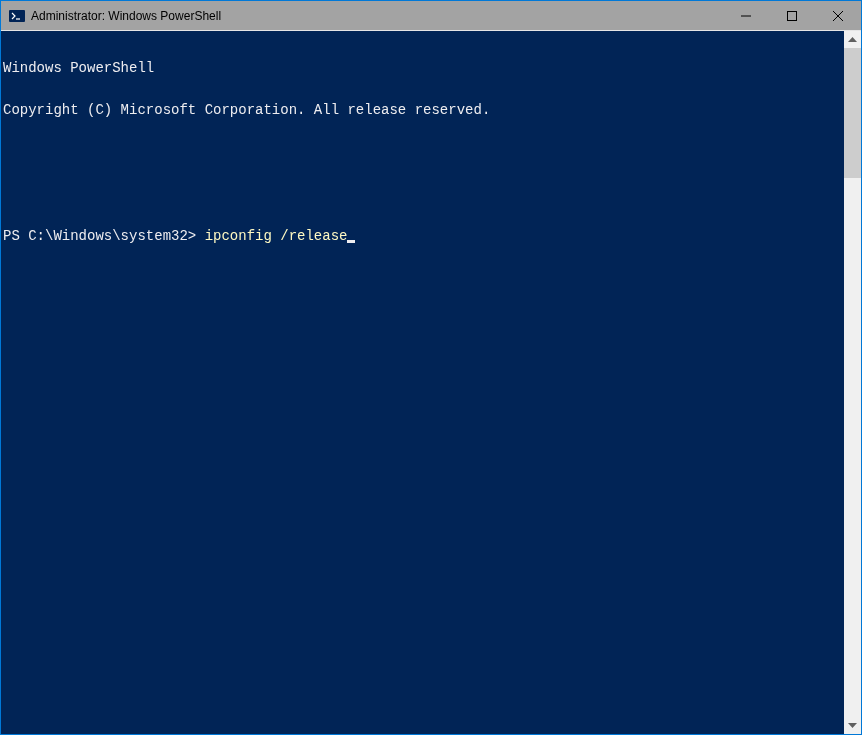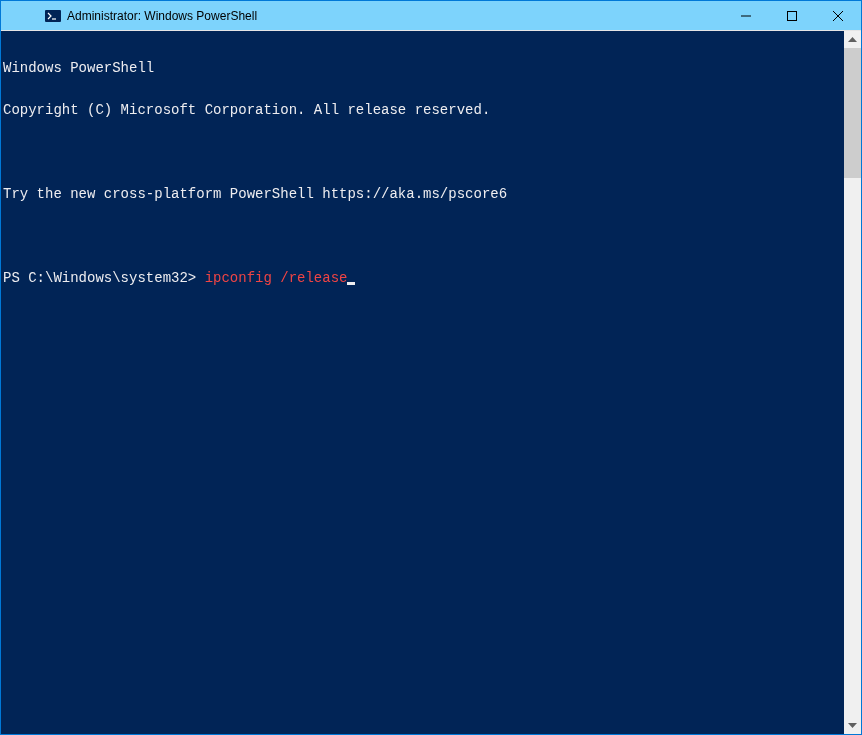--- a/index.html
+++ b/index.html
@@ -17,25 +17,24 @@
     .window {
       width: 862px;
       height: 735px;
       border: 1px solid #0078d7;
       display: flex;
       flex-direction: column;
       background: #ffffff;
     }
     .titlebar {
       height: 30px;
-      background: #7dd3fc;
+      background: #a3a3a3;
       display: flex;
       align-items: center;
       border-bottom: 1px solid #e5e5e5;
-      padding-left: 36px;
     }
     .titlebar-icon {
       width: 16px;
       height: 16px;
       margin-left: 8px;
       margin-right: 6px;
       display: flex;
       align-items: center;
       justify-content: center;
     }
@@ -72,21 +71,21 @@
       line-height: 14px;
       padding: 2px 6px 0 2px;
       white-space: pre;
       overflow: hidden;
       border-radius: 7px;
     }
     .terminal-line {
       min-height: 14px;
     }
     .cmd-text {
-      color: #ef4444;
+      color: #fef9c3;
     }
     .cursor {
       display: inline-block;
       width: 8px;
       height: 3px;
       background: #eeedf0;
       vertical-align: bottom;
       margin-bottom: 0px;
     }
     .scrollbar {
@@ -148,21 +147,20 @@
           <line x1="10" y1="0" x2="0" y2="10" stroke="#000000" stroke-width="1"></line>
         </svg>
       </div>
     </div>
   </div>
   <div class="terminal-container">
     <div class="terminal">
       <div class="terminal-line">Windows PowerShell</div>
       <div class="terminal-line">Copyright (C) Microsoft Corporation. All release reserved.</div>
       <div class="terminal-line"></div>
-      <div class="terminal-line">Try the new cross-platform PowerShell https://aka.ms/pscore6</div>
       <div class="terminal-line"></div>
       <div class="terminal-line"><span>PS C:\Windows\system32&gt; </span><span class="cmd-text">ipconfig /release</span><span class="cursor"></span></div>
     </div>
     <div class="scrollbar">
       <div class="scroll-arrow">
         <svg width="9" height="5" viewBox="0 0 9 5">
           <path d="M0,5 L4.5,0 L9,5 Z" fill="#606060"></path>
         </svg>
       </div>
       <div class="scroll-track">

